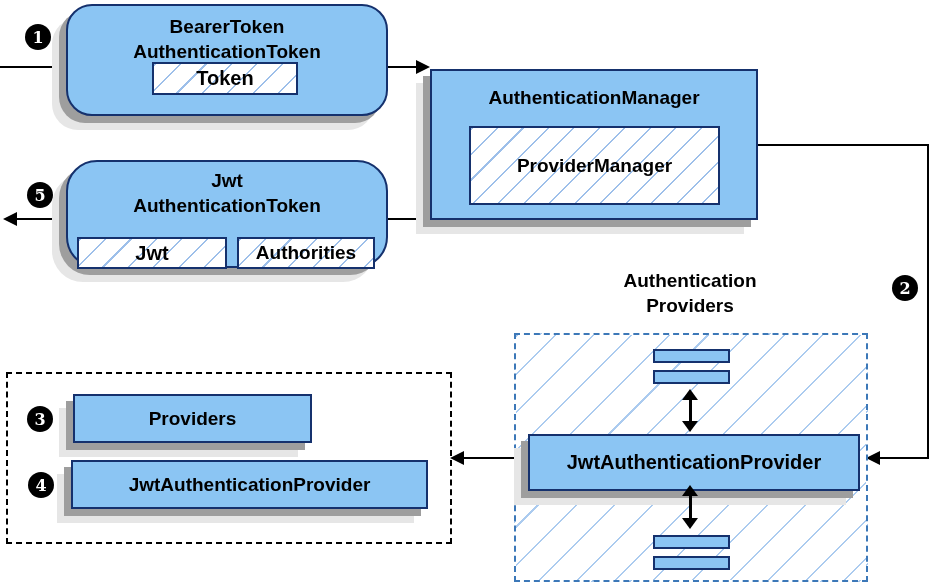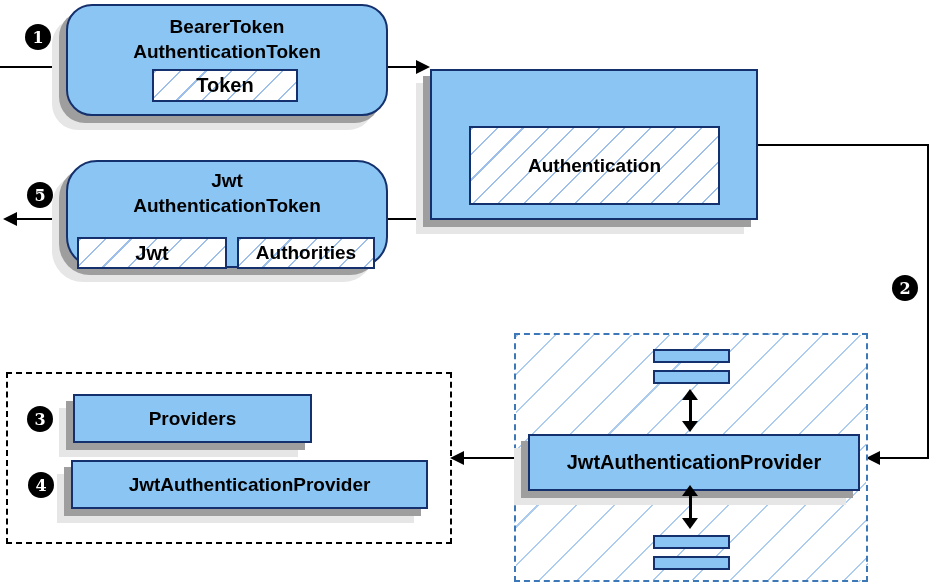--- a/index.html
+++ b/index.html
@@ -83,41 +83,43 @@
     </div>
   <div class="badge" style="top:406px;left:27px;">
       <span>3</span>
     </div>
   <div class="badge" style="top:472px;left:28px;">
       <span>4</span>
     </div>
 
   <div class="box rounded" style="left:66px;top:4px;width:322px;height:112px;">
     <div class="btitle" style="margin-top:8px;"><span>BearerToken</span><br><span>AuthenticationToken</span></div>
-    <div class="chip" style="left:84px;top:63px;width:146px;height:33px;font-size:20px;">
+    <div class="chip" style="left:84px;top:56px;width:146px;height:33px;font-size:20px;">
       <span>Token</span>
     </div>
   </div>
 
   <div class="box" style="left:430px;top:69px;width:328px;height:151px;">
+    <div class="btitle" style="margin-top:14px;">AuthenticationManager</div>
     <div class="chip" style="left:37px;top:55px;width:251px;height:79px;font-size:19px;">
-      <span>Authentication</span>
+      <span>ProviderManager</span>
     </div>
   </div>
 
   <div class="box rounded" style="left:66px;top:160px;width:322px;height:108px;border-radius:31px;">
     <div class="btitle" style="margin-top:6px;"><span>Jwt</span><br><span>AuthenticationToken</span></div>
     <div class="chip" style="left:9px;top:75px;width:150px;height:32px;font-size:20px;">
       <span>Jwt</span>
     </div>
     <div class="chip" style="left:169px;top:75px;width:138px;height:32px;font-size:19px;">
       <span>Authorities</span>
     </div>
   </div>
 
+  <div class="btitle" style="position:absolute;left:560px;top:268px;width:260px;"><span>Authentication</span><br><span>Providers</span></div>
 
   <div class="providers-area" style="left:514px;top:333px;width:354px;height:249px;"></div>
 
   <div class="bar" style="left:653px;top:349px;"></div>
   <div class="bar" style="left:653px;top:370px;"></div>
 
   <div class="dbl" style="left:682px;top:389px;height:43px;">
     <div class="tri-up"></div>
     <div class="stem"></div>
     <div class="tri-down"></div>

